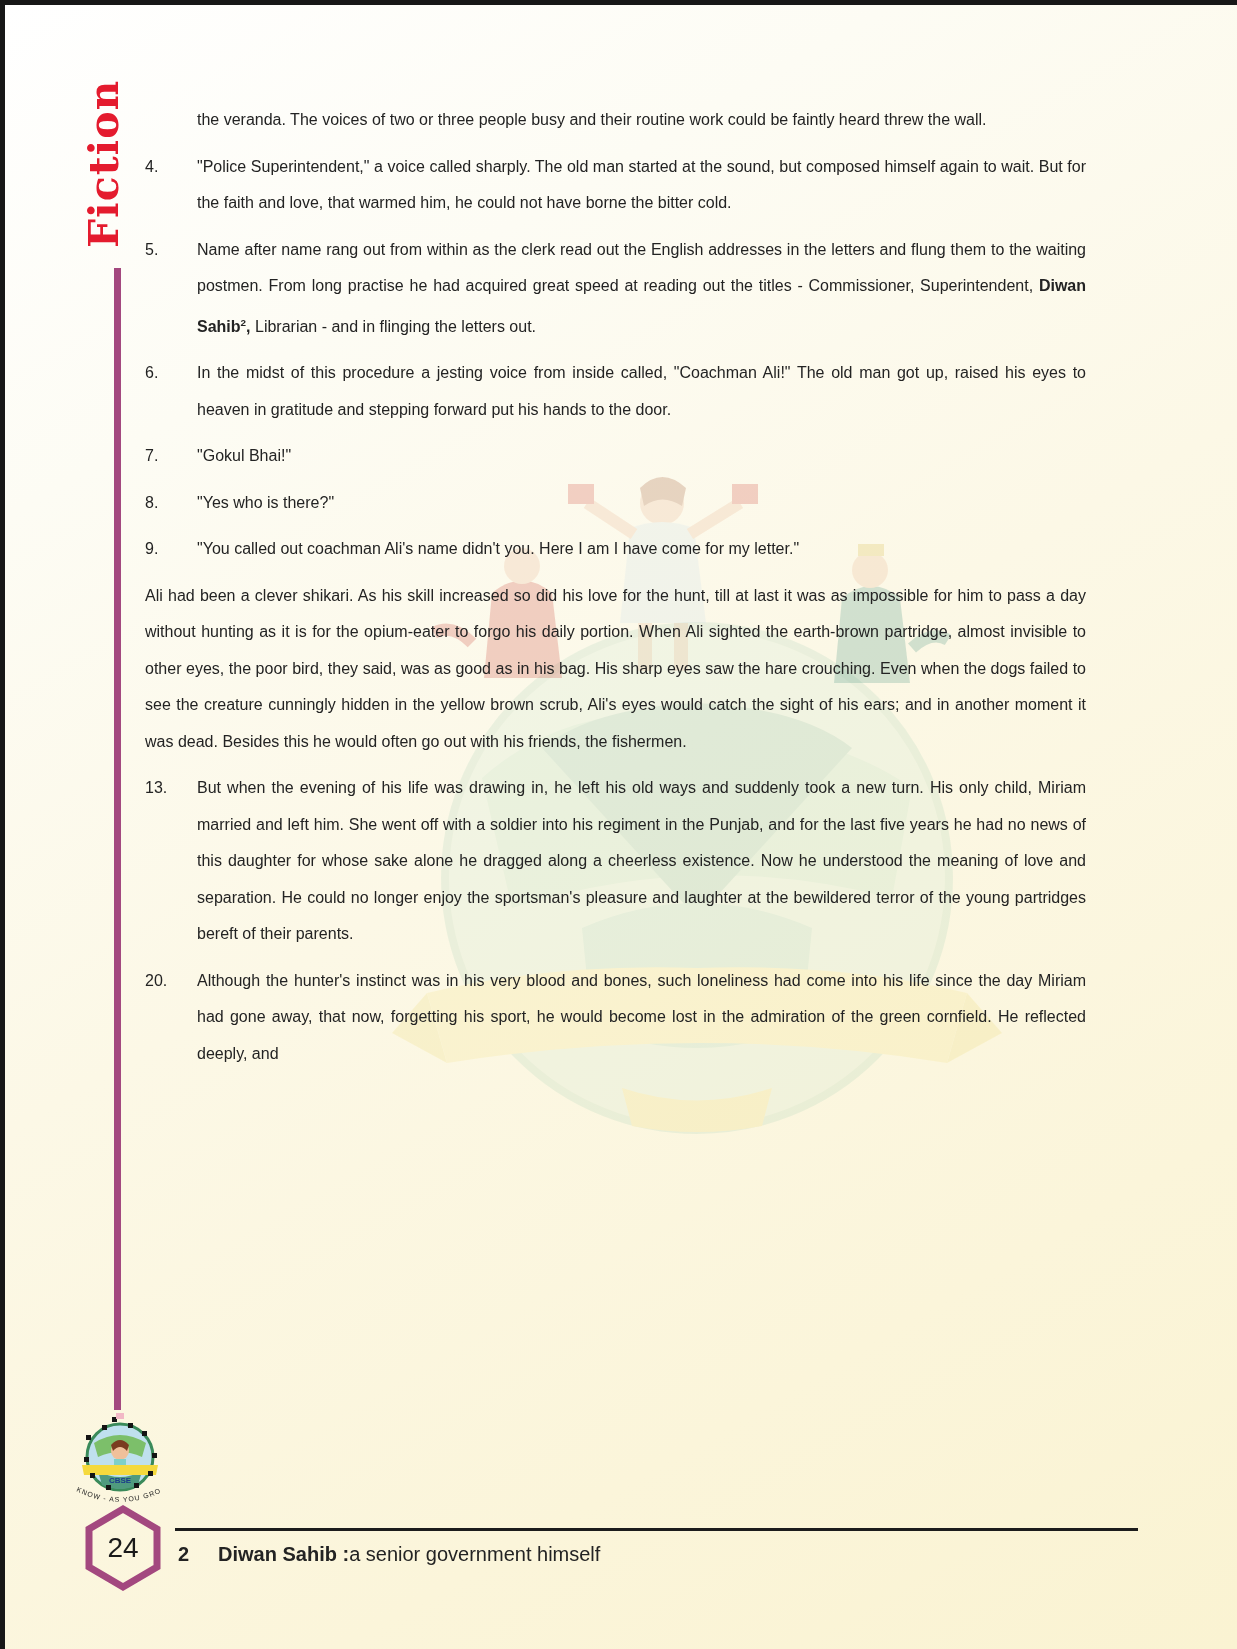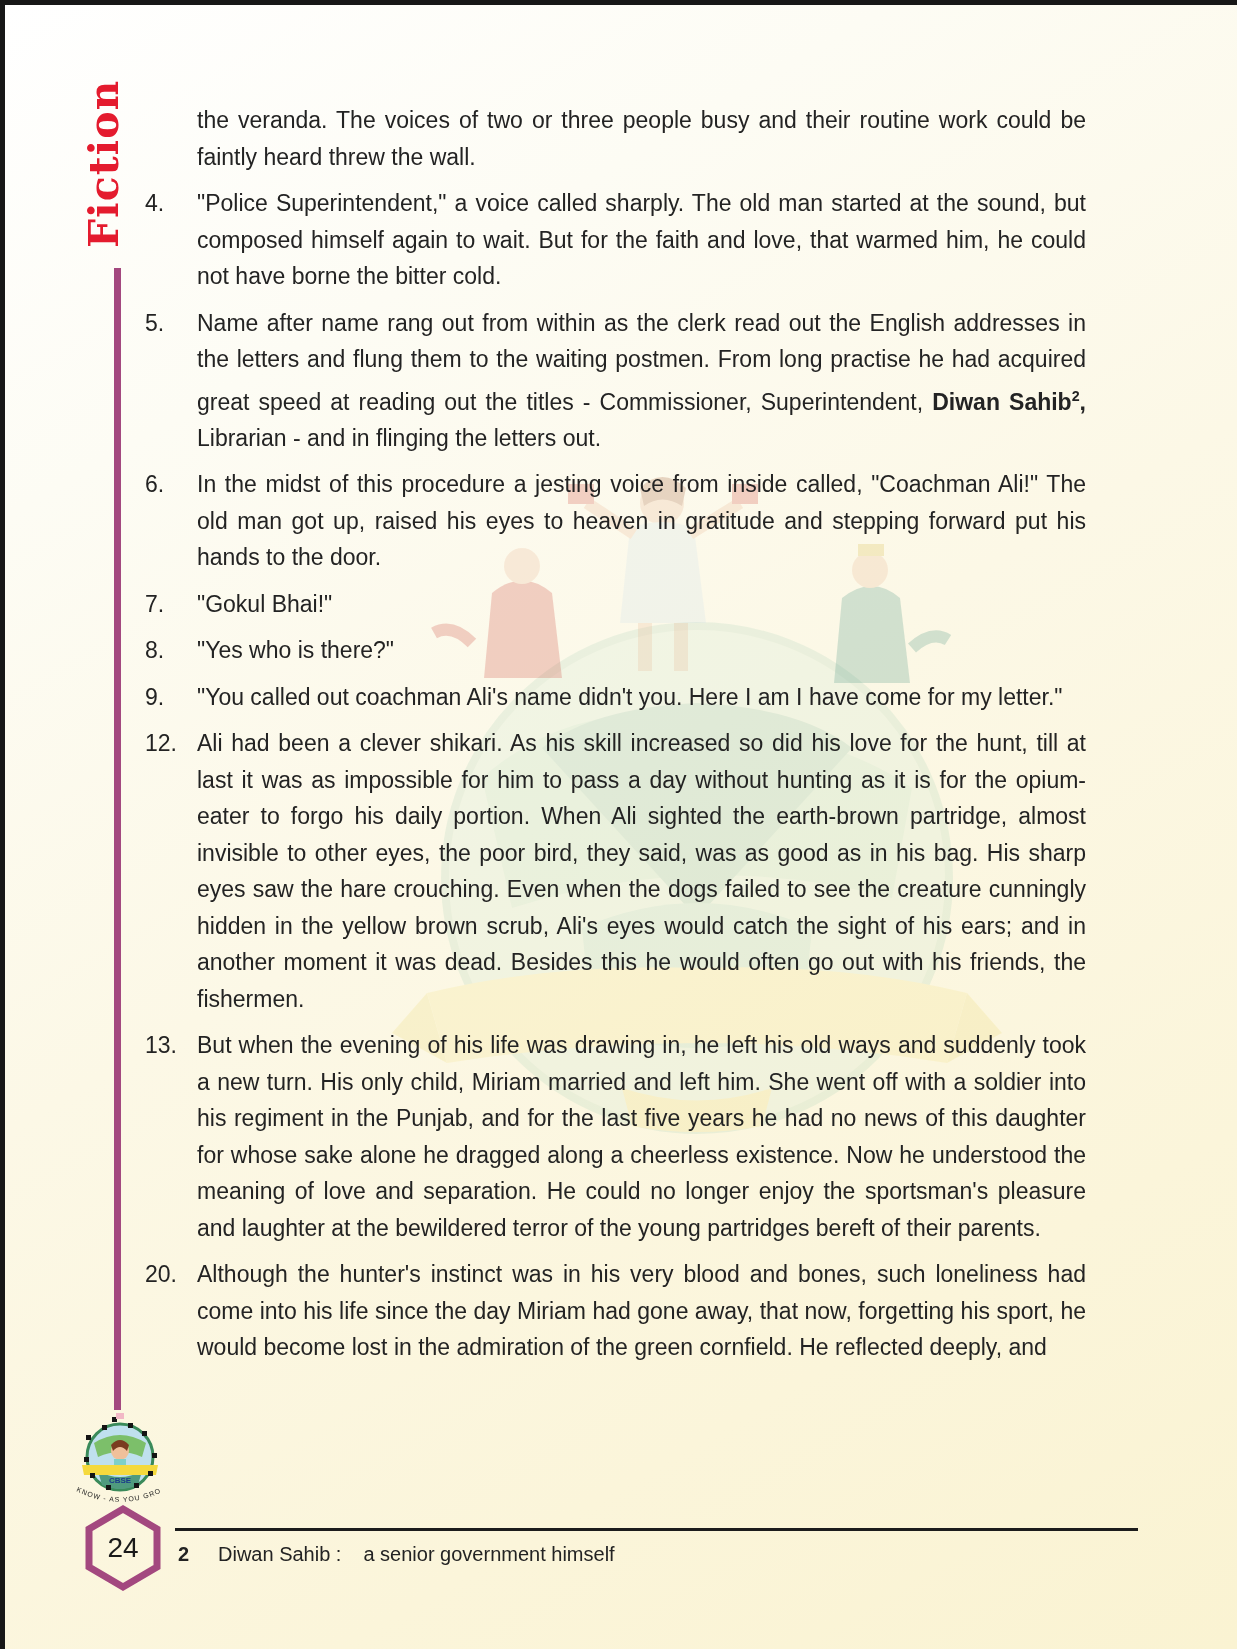--- a/index.html
+++ b/index.html
@@ -37,38 +37,38 @@
     width:7px;height:1142px;
     background:var(--rule-purple);
   }
 
   .watermark{position:absolute;left:372px;top:448px;z-index:0;}
 
   .content{
     position:absolute;
     left:145px;top:102px;width:941px;
     z-index:2;
-    font-size:23px;
+    font-size:16px;
     line-height:36.5px;
   }
   .item{display:flex;margin-bottom:10px;}
   .item .num{flex:0 0 52px;}
   .item .txt{flex:1;text-align:justify;}
   sup{font-size:62%;font-weight:bold;}
 
   .footnote-rule{
     position:absolute;left:175px;top:1528px;
     width:963px;height:3px;background:#1c1c1c;z-index:2;
   }
   .footnote{
     position:absolute;left:178px;top:1543px;z-index:2;
     font-size:20px;display:flex;align-items:baseline;
   }
   .footnote .fn-marker{font-weight:bold;width:40px;}
-  .footnote .fn-term{font-weight:normal;margin-right:22px;}
+  .footnote .fn-term{font-weight:bold;margin-right:0;}
 
   .logo-badge{position:absolute;left:72px;top:1413px;z-index:2;}
   .page-hex{position:absolute;left:82px;top:1504px;z-index:2;}
   .page-hex text{
     font-family:"Liberation Sans",sans-serif;
     font-size:28px;fill:#1a1a1a;
   }
 </style>
 </head>
 <body>
@@ -136,21 +136,20 @@
       </div>
       <div class="item">
         <span class="num">8.</span>
         <div class="txt"><span>"Yes who is there?"</span></div>
       </div>
       <div class="item">
         <span class="num">9.</span>
         <div class="txt"><span>"You called out coachman Ali's name didn't you. Here I am I have come for my letter."</span></div>
       </div>
       <div class="item">
-        <span class="num">12.</span>
         <div class="txt"><span>Ali had been a clever shikari. As his skill increased so did his love for the hunt, till at last it was as impossible for him to pass a day without hunting as it is for the opium-eater to forgo his daily portion. When Ali sighted the earth-brown partridge, almost invisible to other eyes, the poor bird, they said, was as good as in his bag. His sharp eyes saw the hare crouching. Even when the dogs failed to see the creature cunningly hidden in the yellow brown scrub, Ali's eyes would catch the sight of his ears; and in another moment it was dead. Besides this he would often go out with his friends, the fishermen.</span></div>
       </div>
       <div class="item">
         <span class="num">13.</span>
         <div class="txt"><span>But when the evening of his life was drawing in, he left his old ways and suddenly took a new turn. His only child, Miriam married and left him. She went off with a soldier into his regiment in the Punjab, and for the last five years he had no news of this daughter for whose sake alone he dragged along a cheerless existence. Now he understood the meaning of love and separation. He could no longer enjoy the sportsman's pleasure and laughter at the bewildered terror of the young partridges bereft of their parents.</span></div>
       </div>
       <div class="item">
         <span class="num">20.</span>
         <div class="txt"><span>Although the hunter's instinct was in his very blood and bones, such loneliness had come into his life since the day Miriam had gone away, that now, forgetting his sport, he would become lost in the admiration of the green cornfield. He reflected deeply, and</span></div>
       </div>

